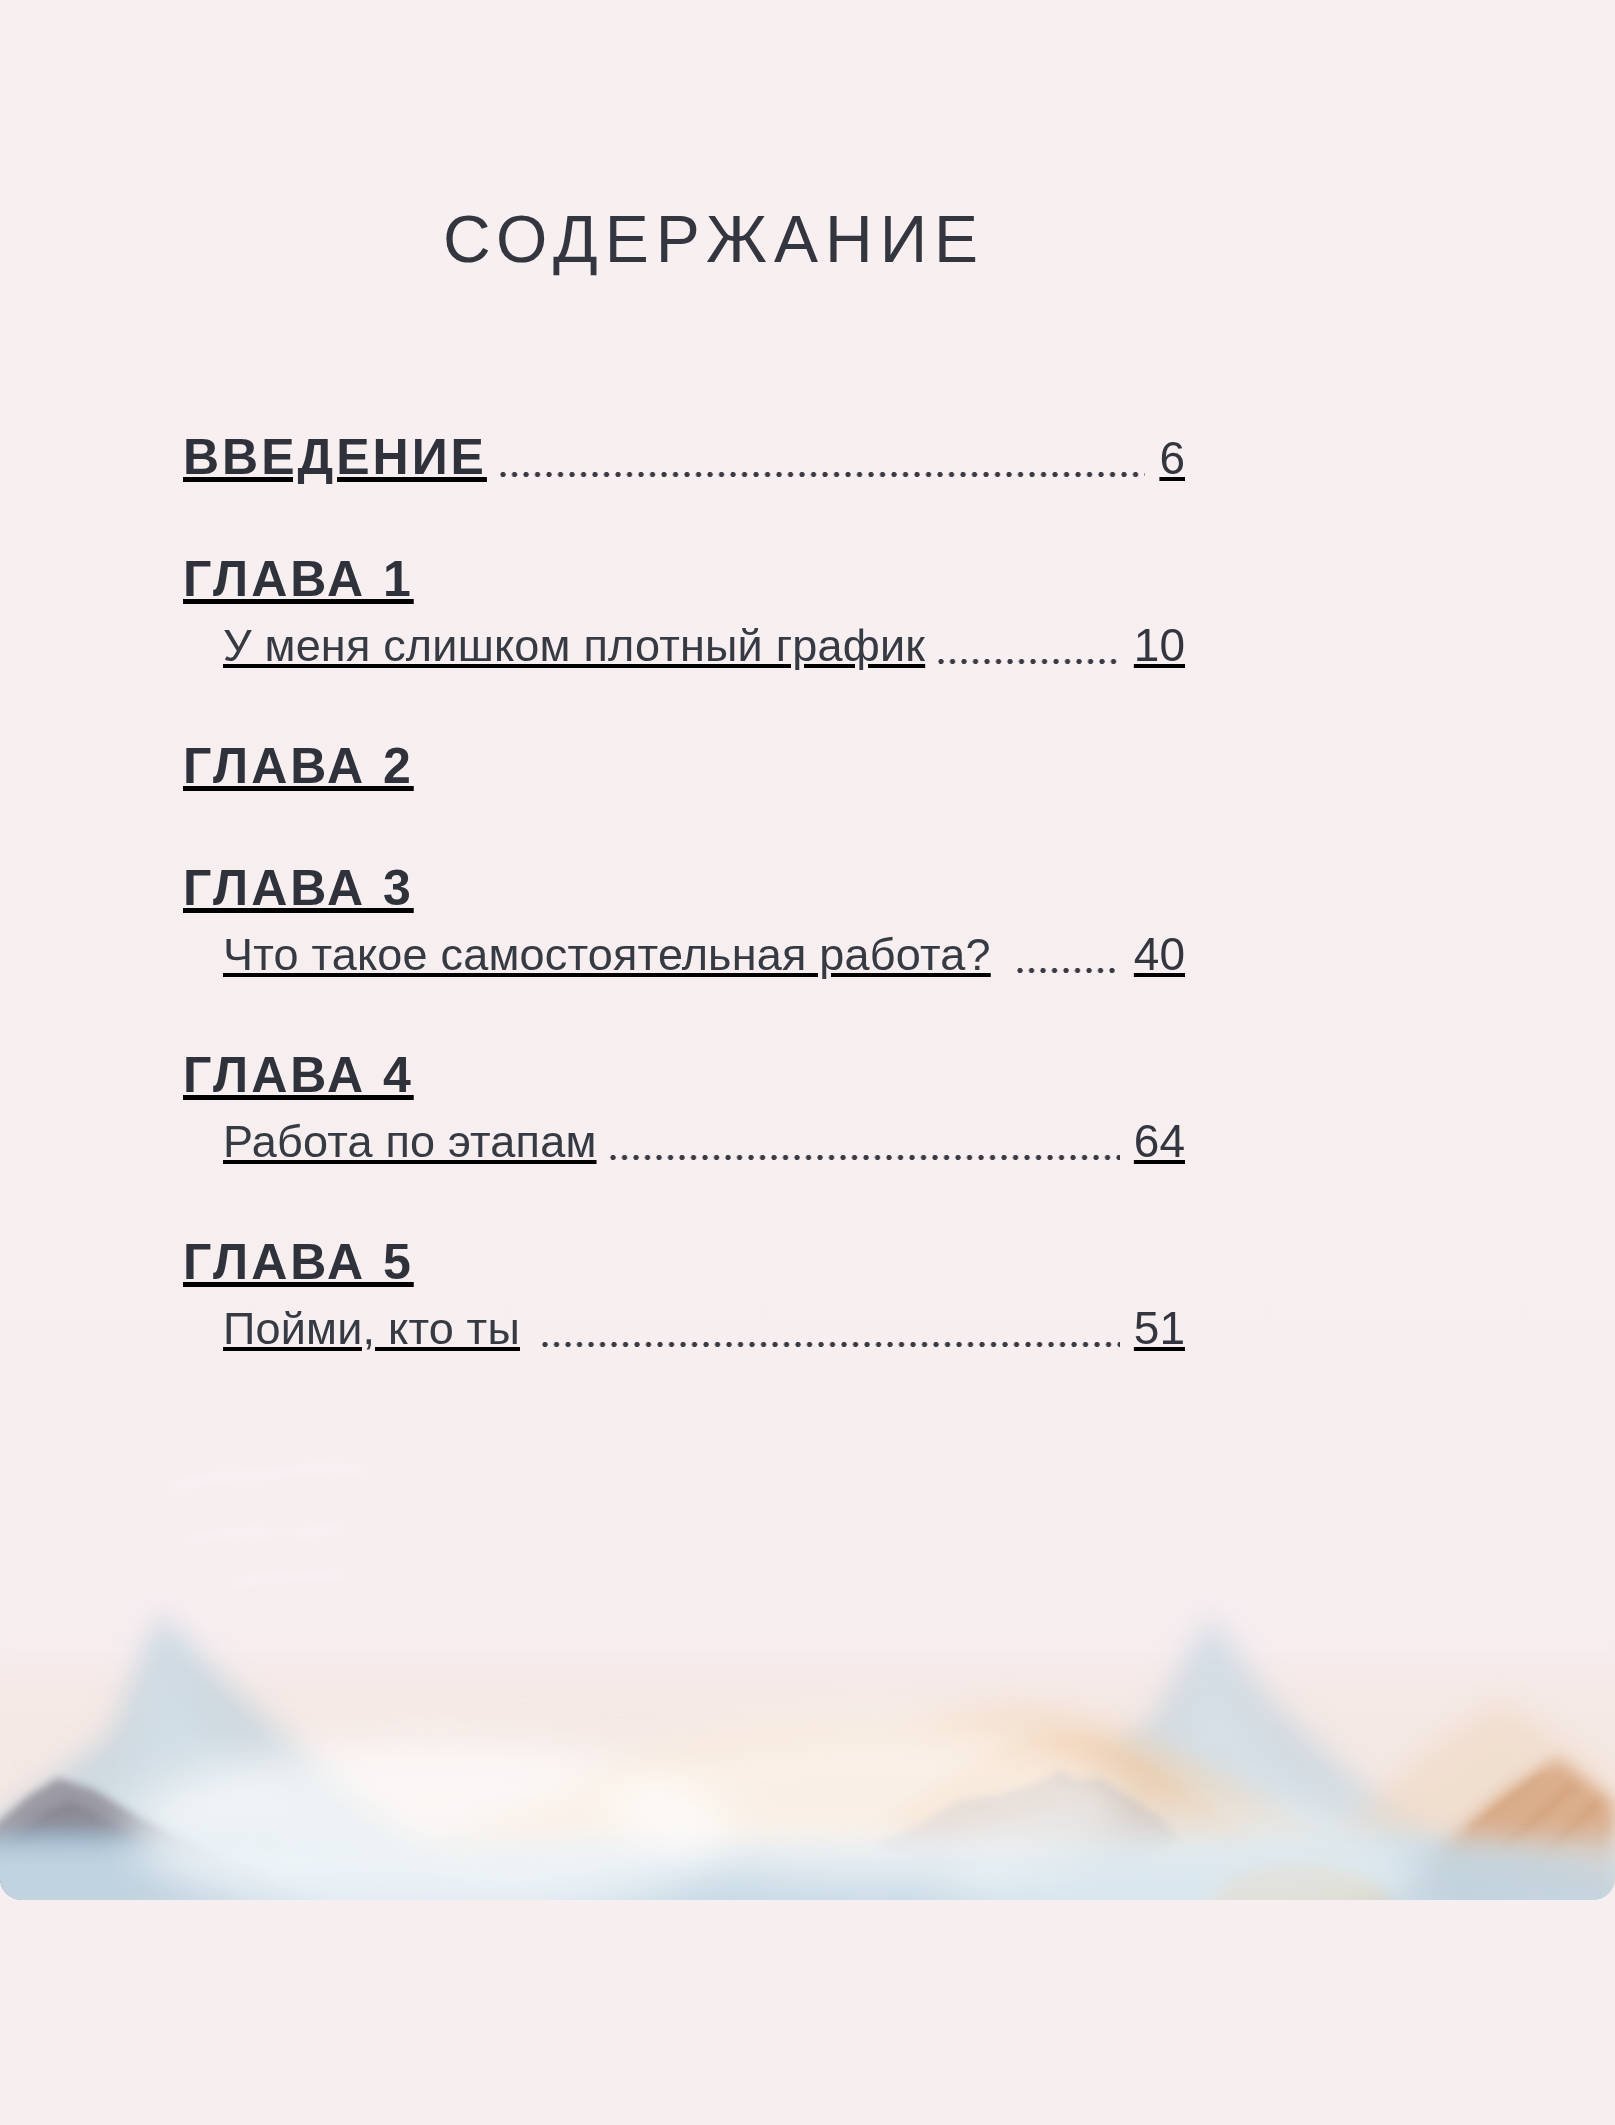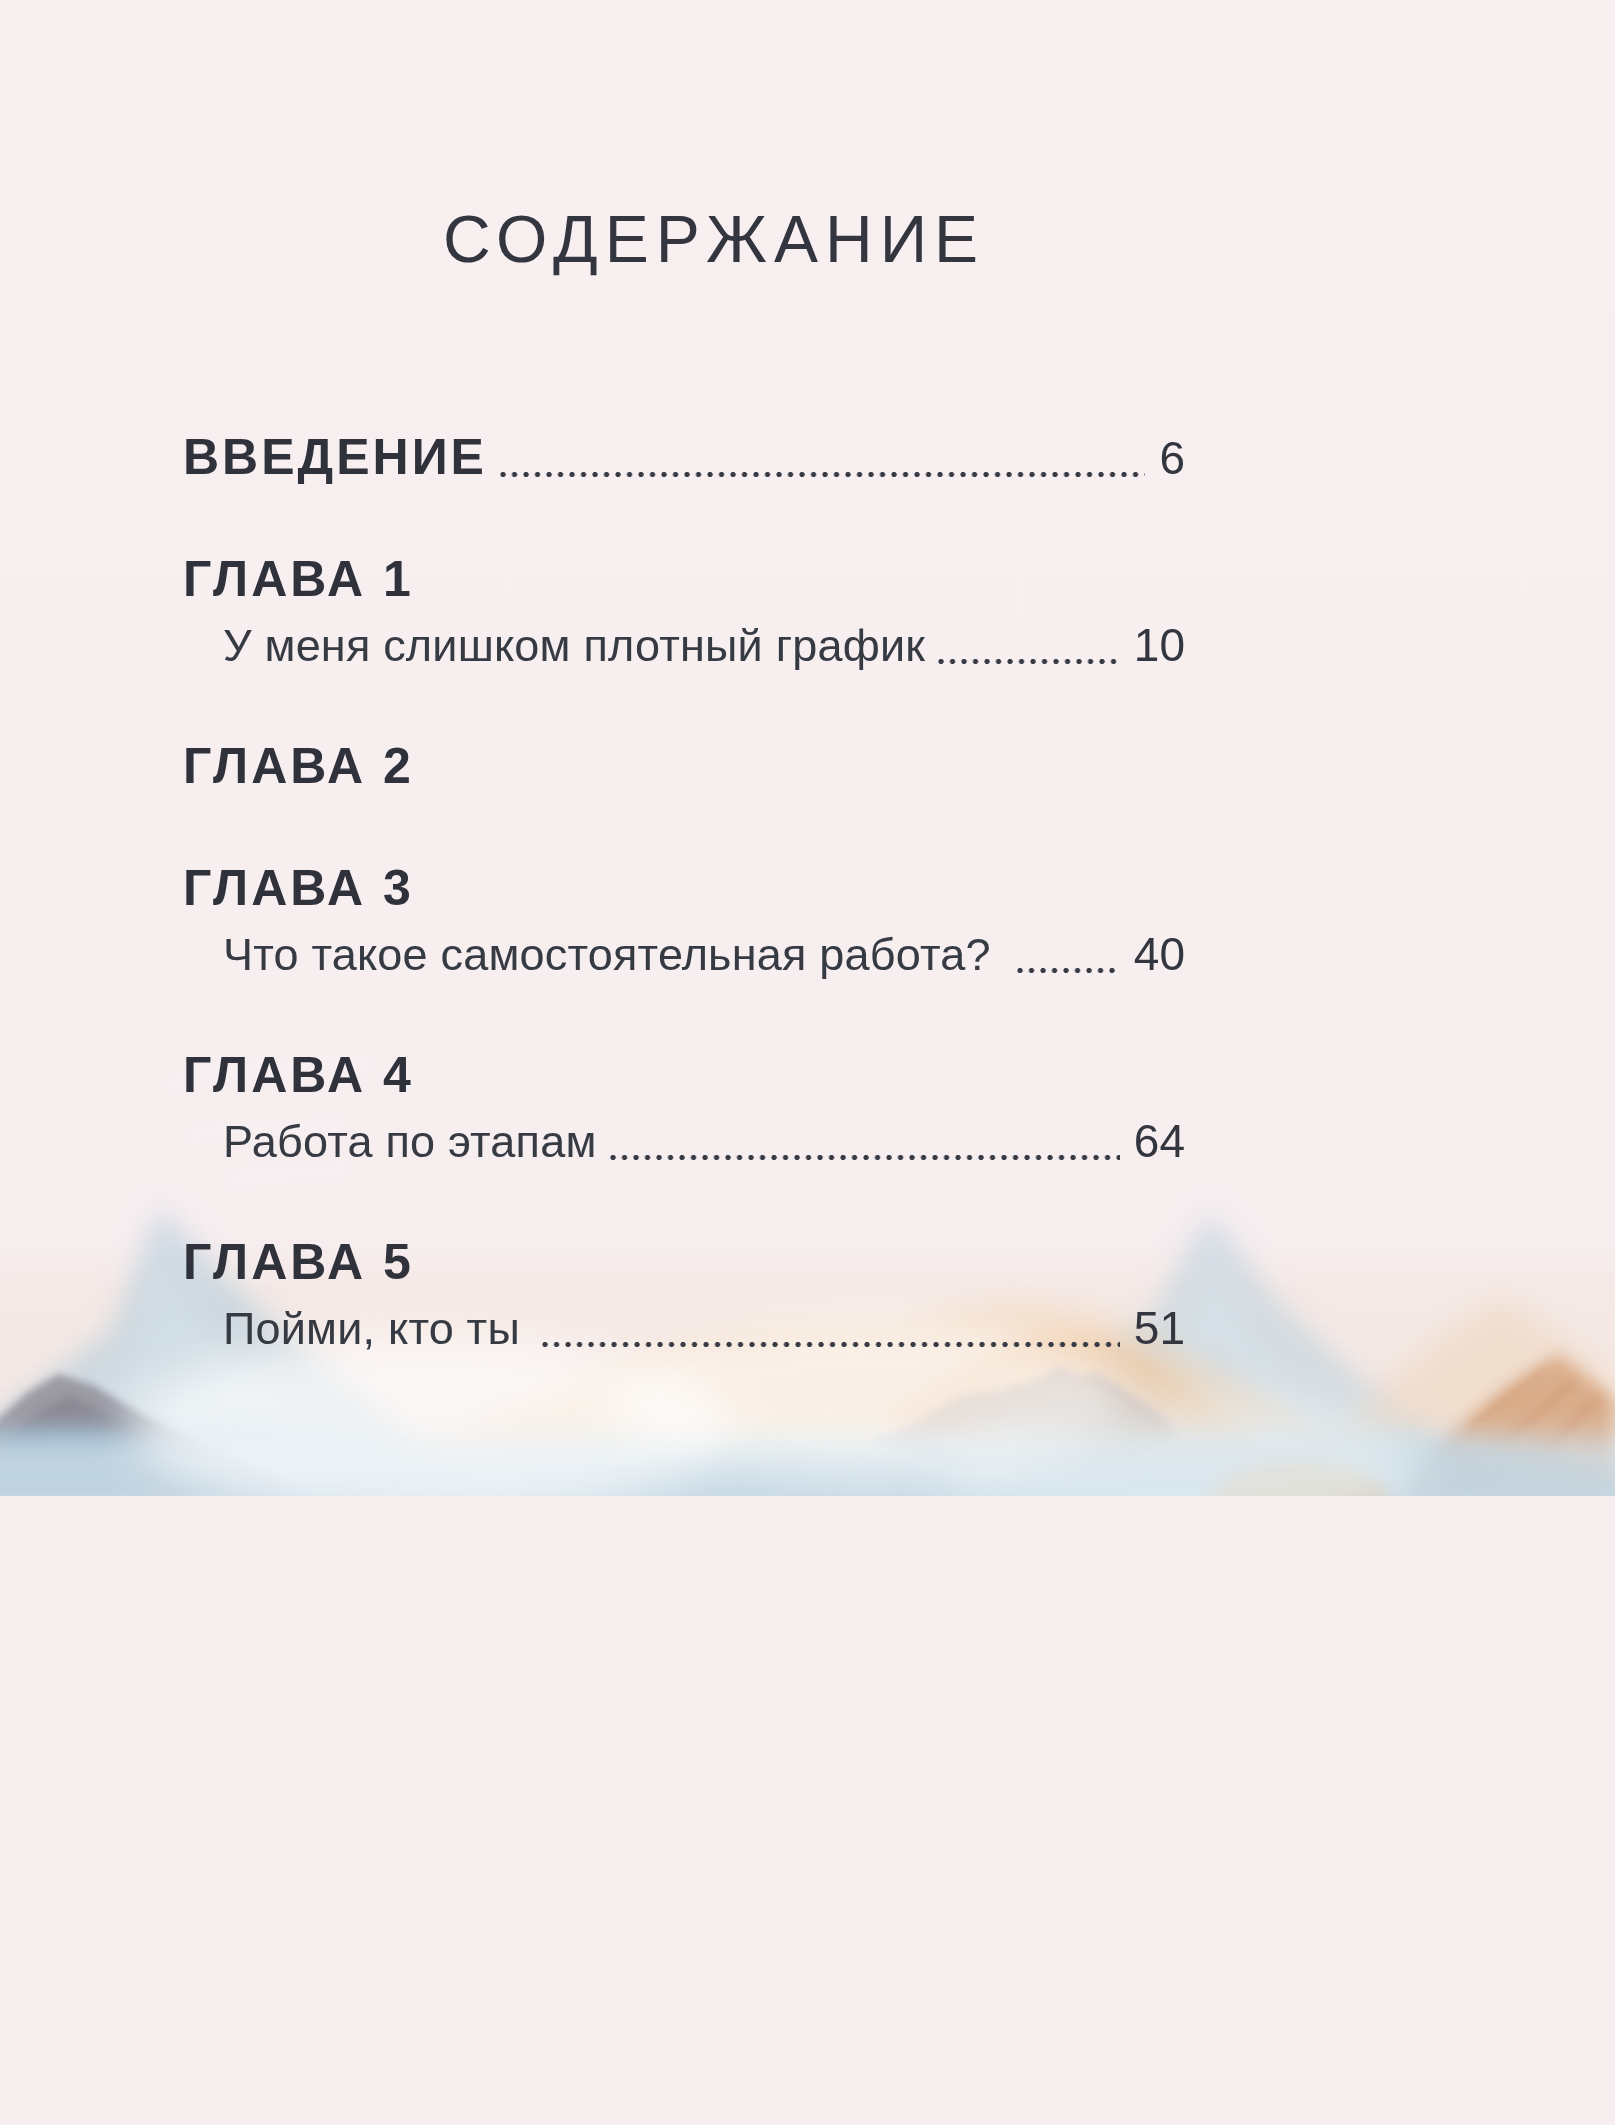--- a/index.html
+++ b/index.html
@@ -6,40 +6,41 @@
   body {
     width: 1615px;
     height: 2125px;
     font-family: "Liberation Sans", "DejaVu Sans", sans-serif;
     background: #f7eef0;
     overflow: hidden;
   }
   .page {
     position: relative;
     width: 1615px;
-    height: 1496px;
+    height: 1900px;
     background: linear-gradient(180deg, #f8eff1 0%, #f7eef0 70%, #f6edef 100%);
     overflow: hidden;
+    border-radius: 22px;
   }
   .content {
     position: relative;
     z-index: 2;
     padding: 0 430px 0 183px; 
   }
   .page-title {
     margin: 205px 0 0 0;
     text-align: center;
     transform: translateX(30px);
     font-size: 66px;
     font-weight: 400;
     letter-spacing: 7px;
     color: #33363f;
     line-height: 1.05;
   }
-  .toc { margin-top: 152px; }
+  .toc { margin-top: 152px; text-decoration: underline; }
   .toc-entry { margin-bottom: 60px; }
   .toc-heading {
     font-size: 50px;
     font-weight: 700;
     letter-spacing: 3px;
     color: #2f323b;
     line-height: 62px;
     white-space: nowrap;
   }
   .toc-row {

